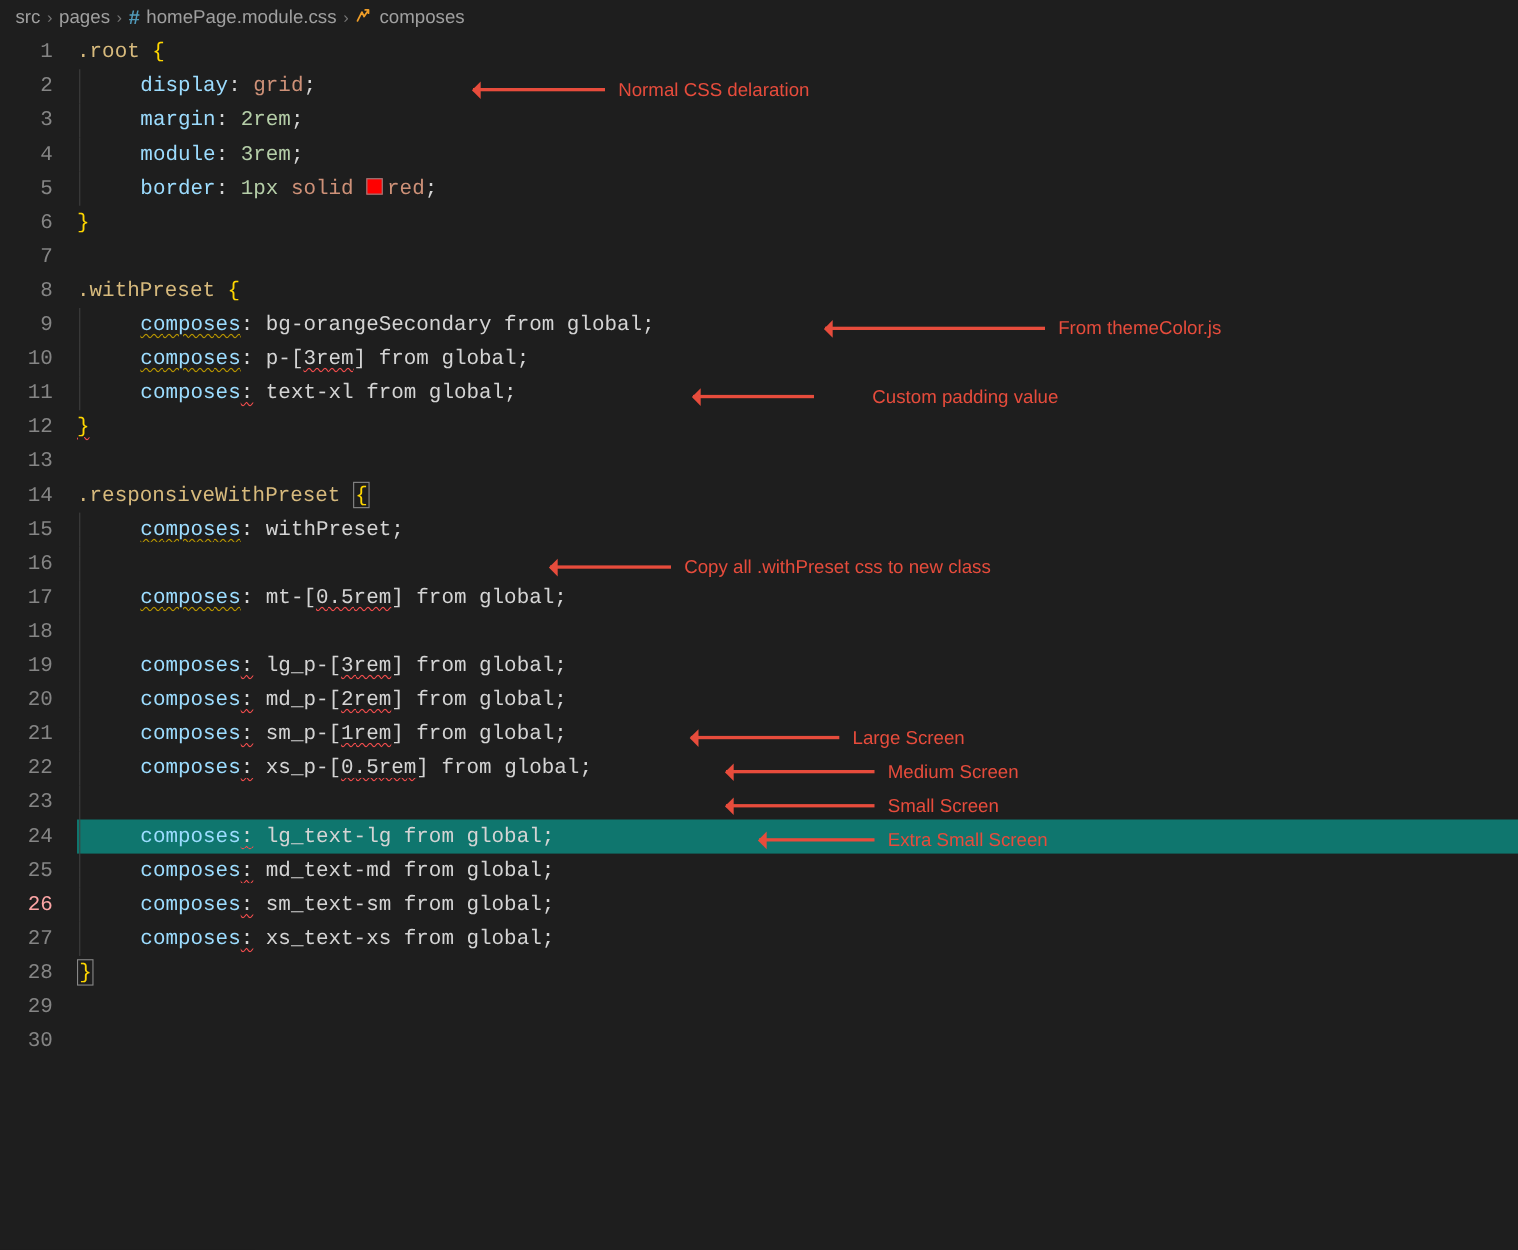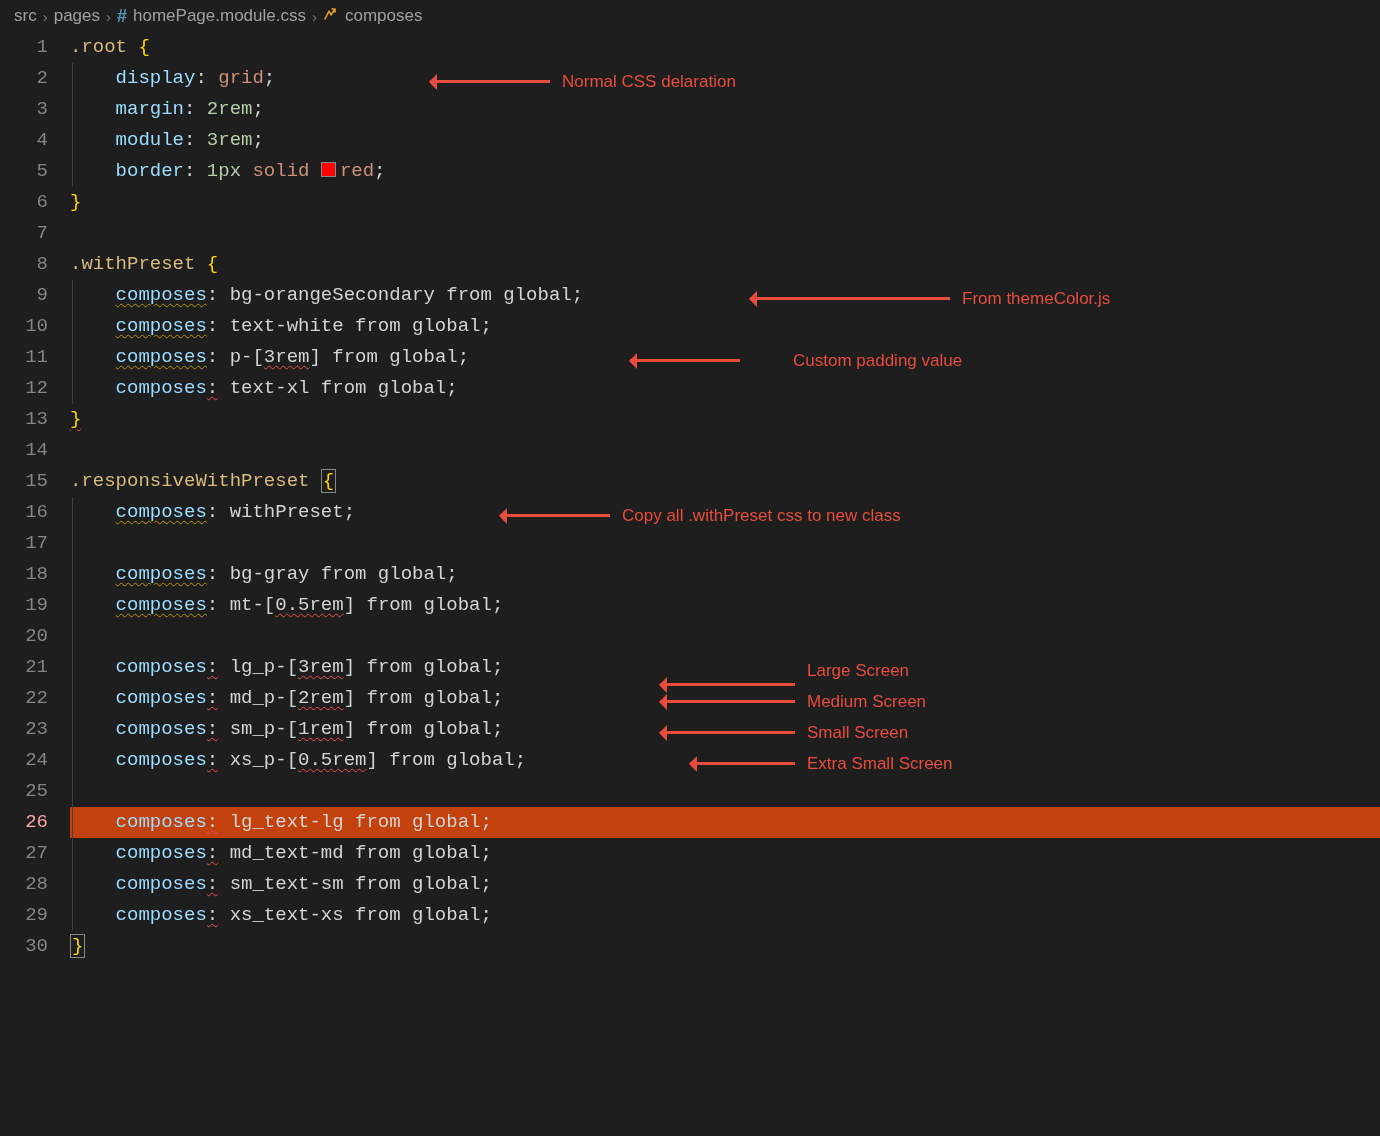--- a/index.html
+++ b/index.html
@@ -36,29 +36,29 @@
     width: 70px;
     text-align: right;
     padding-right: 22px;
     color: #858585;
     user-select: none;
     flex-shrink: 0;
   }
   .gutter div { height: 31px; }
   .code { flex: 1; position: relative; }
   .line { height: 31px; white-space: pre; position: relative; }
-  .line.current { background: #c2410c; }
+  .line.current { background: #0f766e; }
   .indent-guide {
     position: absolute;
     left: 0; top: 0; bottom: 0;
     border-left: 1px solid #404040;
   }
   
   .t-sel   { color: #d7ba7d; }
-  .t-prop  { color: #9cdcfe; }
+  .t-prop  { color: #9cdcfe; margin-left: 12px; }
   .t-val   { color: #ce9178; }
   .t-num   { color: #b5cea8; }
   .t-punc  { color: #d4d4d4; }
   .t-brace { color: #ffd700; }
   .t-white { color: #d4d4d4; }
   .sq-yellow { text-decoration: underline wavy #b89500; text-decoration-thickness: 1.2px; text-underline-offset: 3px; }
   .sq-red    { text-decoration: underline wavy #f14c4c; text-decoration-thickness: 1.2px; text-underline-offset: 3px; }
   .swatch {
     display: inline-block;
     width: 15px; height: 15px;
@@ -147,29 +147,27 @@
   <div class="code" id="code">
       <div class="line"><span></span><span class="t-sel">.root </span><span class="t-brace">{</span></div>
       <div class="line"><span class="indent-guide" style="left: 2px;"></span><span>    </span><span class="t-prop">display</span><span class="t-punc">: </span><span class="t-val">grid</span><span class="t-punc">;</span></div>
       <div class="line"><span class="indent-guide" style="left: 2px;"></span><span>    </span><span class="t-prop">margin</span><span class="t-punc">: </span><span class="t-num">2</span><span class="t-num">rem</span><span class="t-punc">;</span></div>
       <div class="line"><span class="indent-guide" style="left: 2px;"></span><span>    </span><span class="t-prop">module</span><span class="t-punc">: </span><span class="t-num">3</span><span class="t-num">rem</span><span class="t-punc">;</span></div>
       <div class="line"><span class="indent-guide" style="left: 2px;"></span><span>    </span><span class="t-prop">border</span><span class="t-punc">: </span><span class="t-num">1</span><span class="t-num">px</span><span class="t-punc"> </span><span class="t-val">solid</span><span class="t-punc"> </span><span class="swatch"></span><span class="t-val">red</span><span class="t-punc">;</span></div>
       <div class="line"><span></span><span class="t-brace">}</span></div>
       <div class="line"><span></span></div>
       <div class="line"><span></span><span class="t-sel">.withPreset </span><span class="t-brace">{</span></div>
       <div class="line"><span class="indent-guide" style="left: 2px;"></span><span>    </span><span class="t-prop sq-yellow">composes</span><span class="t-punc">: </span><span class="t-white">bg-orangeSecondary from global</span><span class="t-punc">;</span></div>
-      <div class="line"><span class="indent-guide" style="left: 2px;"></span><span>    </span><span class="t-prop sq-yellow">composes</span><span class="t-punc">: </span><span class="t-white">text-white from global</span><span class="t-punc">;</span></div>
       <div class="line"><span class="indent-guide" style="left: 2px;"></span><span>    </span><span class="t-prop sq-yellow">composes</span><span class="t-punc">: </span><span class="t-white">p-[</span><span class="t-white sq-red">3rem</span><span class="t-white">] from global</span><span class="t-punc">;</span></div>
       <div class="line"><span class="indent-guide" style="left: 2px;"></span><span>    </span><span class="t-prop">composes</span><span class="t-punc sq-red">:</span><span class="t-white"> text-xl from global</span><span class="t-punc">;</span></div>
       <div class="line"><span></span><span class="t-brace sq-red">}</span></div>
       <div class="line"><span></span></div>
       <div class="line"><span></span><span class="t-sel">.responsiveWithPreset </span><span class="t-brace" style="border: 1px solid rgb(136, 136, 136); padding: 0px 1px;">{</span></div>
       <div class="line"><span class="indent-guide" style="left: 2px;"></span><span>    </span><span class="t-prop sq-yellow">composes</span><span class="t-punc">: </span><span class="t-white">withPreset</span><span class="t-punc">;</span></div>
       <div class="line"><span class="indent-guide" style="left: 2px;"></span><span>    </span></div>
-      <div class="line"><span class="indent-guide" style="left: 2px;"></span><span>    </span><span class="t-prop sq-yellow">composes</span><span class="t-punc">: </span><span class="t-white">bg-gray from global</span><span class="t-punc">;</span></div>
       <div class="line"><span class="indent-guide" style="left: 2px;"></span><span>    </span><span class="t-prop sq-yellow">composes</span><span class="t-punc">: </span><span class="t-white">mt-[</span><span class="t-white sq-red">0.5rem</span><span class="t-white">] from global</span><span class="t-punc">;</span></div>
       <div class="line"><span class="indent-guide" style="left: 2px;"></span><span>    </span></div>
       <div class="line"><span class="indent-guide" style="left: 2px;"></span><span>    </span><span class="t-prop">composes</span><span class="t-punc sq-red">:</span><span class="t-white"> lg_p-[</span><span class="t-white sq-red">3rem</span><span class="t-white">] from global</span><span class="t-punc">;</span></div>
       <div class="line"><span class="indent-guide" style="left: 2px;"></span><span>    </span><span class="t-prop">composes</span><span class="t-punc sq-red">:</span><span class="t-white"> md_p-[</span><span class="t-white sq-red">2rem</span><span class="t-white">] from global</span><span class="t-punc">;</span></div>
       <div class="line"><span class="indent-guide" style="left: 2px;"></span><span>    </span><span class="t-prop">composes</span><span class="t-punc sq-red">:</span><span class="t-white"> sm_p-[</span><span class="t-white sq-red">1rem</span><span class="t-white">] from global</span><span class="t-punc">;</span></div>
       <div class="line"><span class="indent-guide" style="left: 2px;"></span><span>    </span><span class="t-prop">composes</span><span class="t-punc sq-red">:</span><span class="t-white"> xs_p-[</span><span class="t-white sq-red">0.5rem</span><span class="t-white">] from global</span><span class="t-punc">;</span></div>
       <div class="line"><span class="indent-guide" style="left: 2px;"></span><span>    </span></div>
       <div class="line current"><span class="indent-guide" style="left: 2px;"></span><span>    </span><span class="t-prop">composes</span><span class="t-punc sq-red">:</span><span class="t-white"> lg_text-lg from global</span><span class="t-punc">;</span></div>
       <div class="line"><span class="indent-guide" style="left: 2px;"></span><span>    </span><span class="t-prop">composes</span><span class="t-punc sq-red">:</span><span class="t-white"> md_text-md from global</span><span class="t-punc">;</span></div>
       <div class="line"><span class="indent-guide" style="left: 2px;"></span><span>    </span><span class="t-prop">composes</span><span class="t-punc sq-red">:</span><span class="t-white"> sm_text-sm from global</span><span class="t-punc">;</span></div>
@@ -186,21 +184,21 @@
     <span class="anno-text">From themeColor.js</span>
   </div>
   <div class="anno" style="top:313px; left:630px;gap:41px;">
     <div class="arrow" style="width:110px;"></div>
     <span class="anno-text">Custom padding value</span>
   </div>
   <div class="anno" style="top:468px; left:500px;">
     <div class="arrow" style="width:110px;"></div>
     <span class="anno-text">Copy all .withPreset css to new class</span>
   </div>
-  <div class="anno" style="top:623px; left:660px;align-items:flex-end;">
+  <div class="anno" style="top:623px; left:628px;">
     <div class="arrow" style="width:135px;"></div>
     <span class="anno-text">Large Screen</span>
   </div>
   <div class="anno" style="top:654px; left:660px;">
     <div class="arrow" style="width:135px;"></div>
     <span class="anno-text">Medium Screen</span>
   </div>
   <div class="anno" style="top:685px; left:660px;">
     <div class="arrow" style="width:135px;"></div>
     <span class="anno-text">Small Screen</span>

